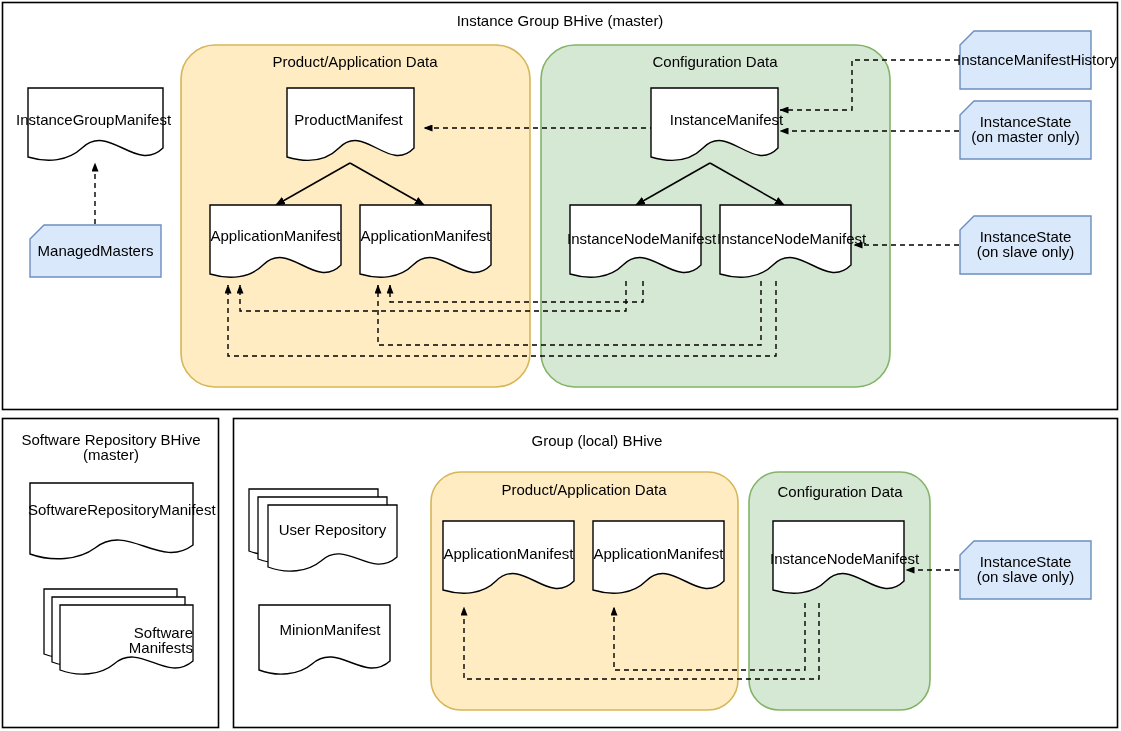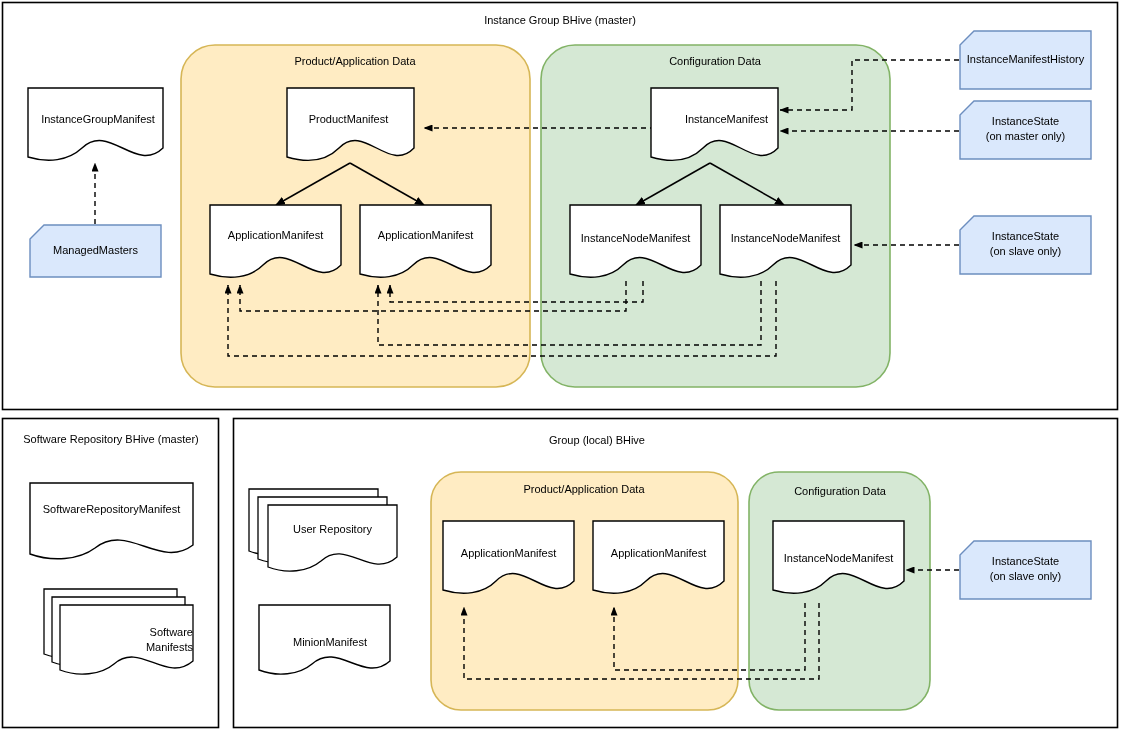--- a/index.html
+++ b/index.html
@@ -1,21 +1,21 @@
 <!DOCTYPE html>
 <html><head>
 <meta charset="utf-8">
 <style>
   html,body{margin:0;padding:0;background:#ffffff;}
   body{width:1121px;height:731px;position:relative;
        font-family:"Liberation Sans","DejaVu Sans",sans-serif;
        color:#000;overflow:hidden;}
   #stage{position:absolute;inset:0;width:1121px;height:731px;}
   svg#diagram{position:absolute;left:0;top:0;width:1121px;height:731px;}
-  .lbl{position:absolute;text-align:center;line-height:15px;font-size:11px;
+  .lbl{position:absolute;text-align:center;line-height:15px;font-size:15px;
        color:#000;pointer-events:none;white-space:pre-line;}
   .note{position:absolute;font-size:12.5px;line-height:16px;text-align:left;}
 </style>
 </head>
 <body>
 
 <div id="stage">
 
 <svg id="diagram" viewBox="0 0 1121 731">
   <defs>
@@ -113,32 +113,32 @@
 
 <div class="lbl" style="left:440px;top:13px;width:240px;">Instance Group BHive (master)</div>
 <div class="lbl" style="left:10px;top:432px;width:202px;">Software Repository BHive (master)</div>
 <div class="lbl" style="left:497px;top:433px;width:200px;">Group (local) BHive</div>
 
 <div class="lbl" style="left:255px;top:54px;width:200px;">Product/Application Data</div>
 <div class="lbl" style="left:615px;top:54px;width:200px;">Configuration Data</div>
 <div class="lbl" style="left:484px;top:482px;width:200px;">Product/Application Data</div>
 <div class="lbl" style="left:740px;top:484px;width:200px;">Configuration Data</div>
 
-<div class="lbl" style="left:27px;top:112px;width:142px;">InstanceGroupManifest</div>
+<div class="lbl" style="left:16px;top:112px;width:142px;">InstanceGroupManifest</div>
 <div class="lbl" style="left:287px;top:112px;width:123px;">ProductManifest</div>
 <div class="lbl" style="left:210px;top:228px;width:131px;">ApplicationManifest</div>
 <div class="lbl" style="left:360px;top:228px;width:131px;">ApplicationManifest</div>
 <div class="lbl" style="left:651px;top:112px;width:151px;">InstanceManifest</div>
 <div class="lbl" style="left:567px;top:231px;width:137px;">InstanceNodeManifest</div>
 <div class="lbl" style="left:717px;top:231px;width:137px;">InstanceNodeManifest</div>
 <div class="lbl" style="left:28px;top:502px;width:167px;">SoftwareRepositoryManifest</div>
 <div class="lbl" style="left:60px;top:625px;width:133px;text-align:right;">Software
 Manifests</div>
 <div class="lbl" style="left:268px;top:522px;width:129px;">User Repository</div>
-<div class="lbl" style="left:259px;top:622px;width:142px;margin-top:13px;">MinionManifest</div>
+<div class="lbl" style="left:259px;top:622px;width:142px;">MinionManifest</div>
 <div class="lbl" style="left:443px;top:546px;width:131px;">ApplicationManifest</div>
 <div class="lbl" style="left:593px;top:546px;width:131px;">ApplicationManifest</div>
 <div class="lbl" style="left:770px;top:551px;width:137px;">InstanceNodeManifest</div>
 
 <div class="lbl" style="left:30px;top:243px;width:131px;">ManagedMasters</div>
 <div class="lbl" style="left:957px;top:52px;width:137px;">InstanceManifestHistory</div>
 <div class="lbl" style="left:960px;top:114px;width:131px;">InstanceState
 (on master only)</div>
 <div class="lbl" style="left:960px;top:229px;width:131px;">InstanceState
 (on slave only)</div>

